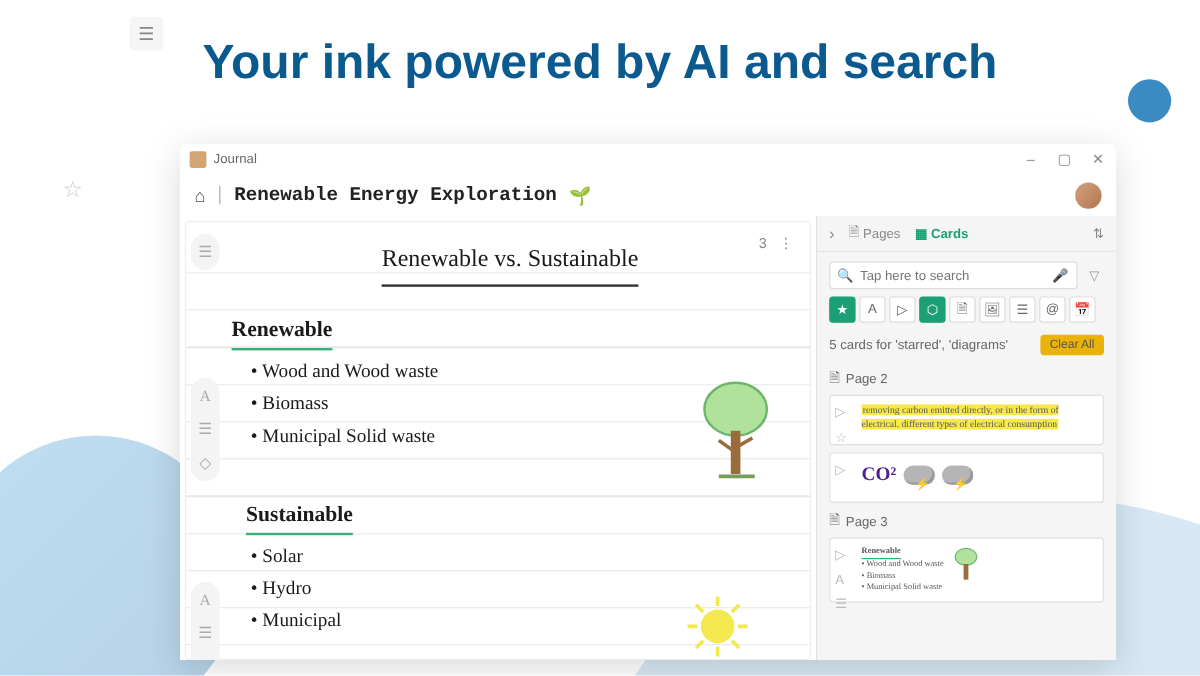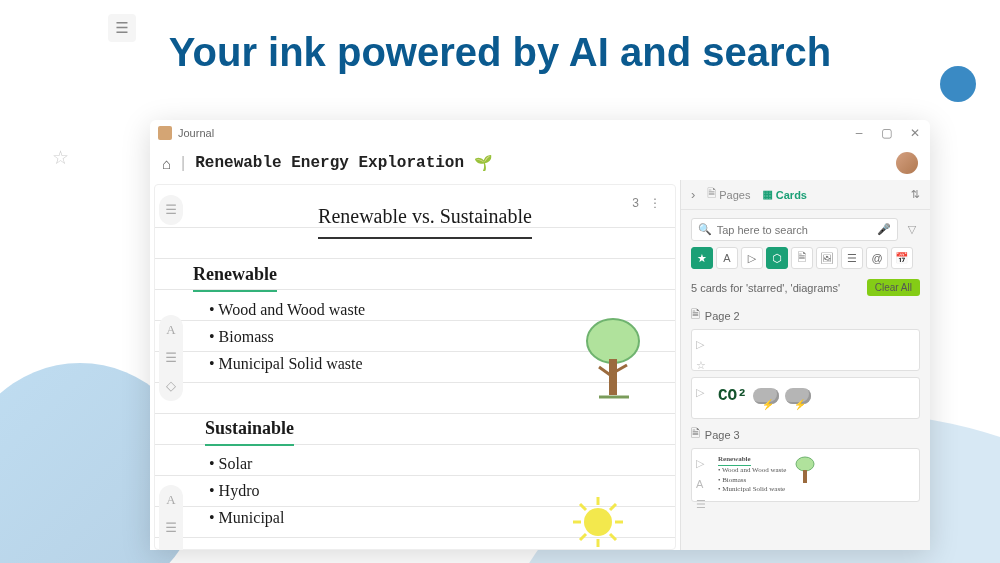--- a/index.html
+++ b/index.html
@@ -281,21 +281,21 @@
       border-color: #1ba076;
     }
     .results-row {
       display: flex;
       align-items: center;
       justify-content: space-between;
       padding: 4px 10px 6px;
       color: #666;
     }
     .clear-btn {
-      background: #84cc16;
+      background: #eab308;
       border: none;
       border-radius: 3px;
       padding: 3px 8px;
       font-size: 10px;
       color: #555;
     }
     .cards-scroll {
       flex: 1;
       overflow: hidden;
       padding: 0 10px;
@@ -330,23 +330,23 @@
       color: #bbb;
       font-size: 11px;
       font-family: 'Segoe UI', sans-serif;
     }
     .highlight-line {
       background: #f7e94b;
       display: inline;
       padding: 0 1px;
     }
     .co2-text {
-      font-family: Liberation Mono, monospace;
+      font-family: Liberation Serif, serif;
       font-size: 16px;
-      color: #14532d;
+      color: #4c1d95;
       font-weight: bold;
     }
     .card-drawing { display: flex; align-items: center; gap: 6px; }
     .cloud {
       width: 26px;
       height: 16px;
       background: #b5b5b5;
       border-radius: 10px;
       position: relative;
       box-shadow: inset -2px -2px 0 #999;
@@ -492,20 +492,21 @@
         <div class="page-label">
           <span>🗎</span>
           <span>Page 2</span>
         </div>
 
         <div class="card">
           <div class="card-icons">
             <span>▷</span>
             <span>☆</span>
           </div>
+          <span class="highlight-line">removing carbon emitted directly, or in the form of electrical. different types of electrical consumption</span>
         </div>
 
         <div class="card">
           <div class="card-icons">
             <span>▷</span>
           </div>
           <div class="card-drawing">
             <span class="co2-text">CO²</span>
             <div class="cloud">
                 <span class="bolt">⚡</span>

